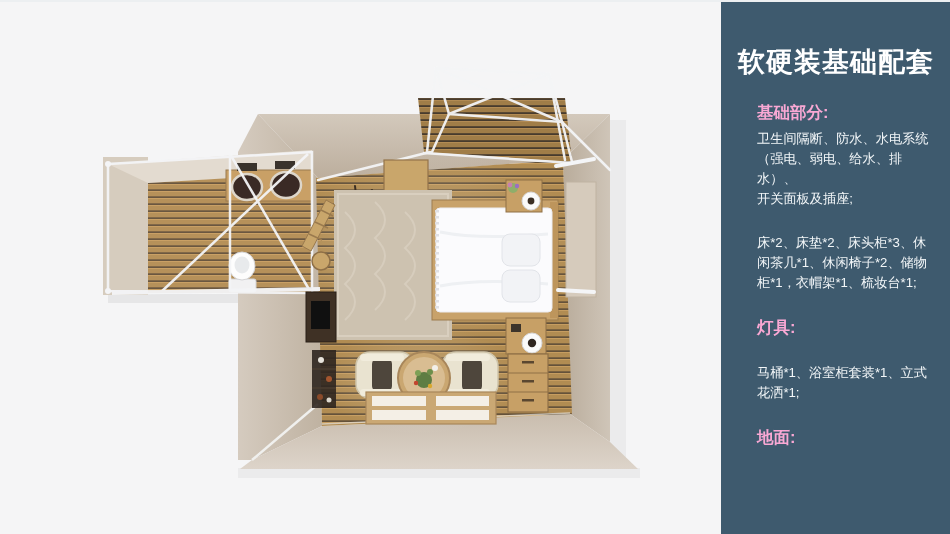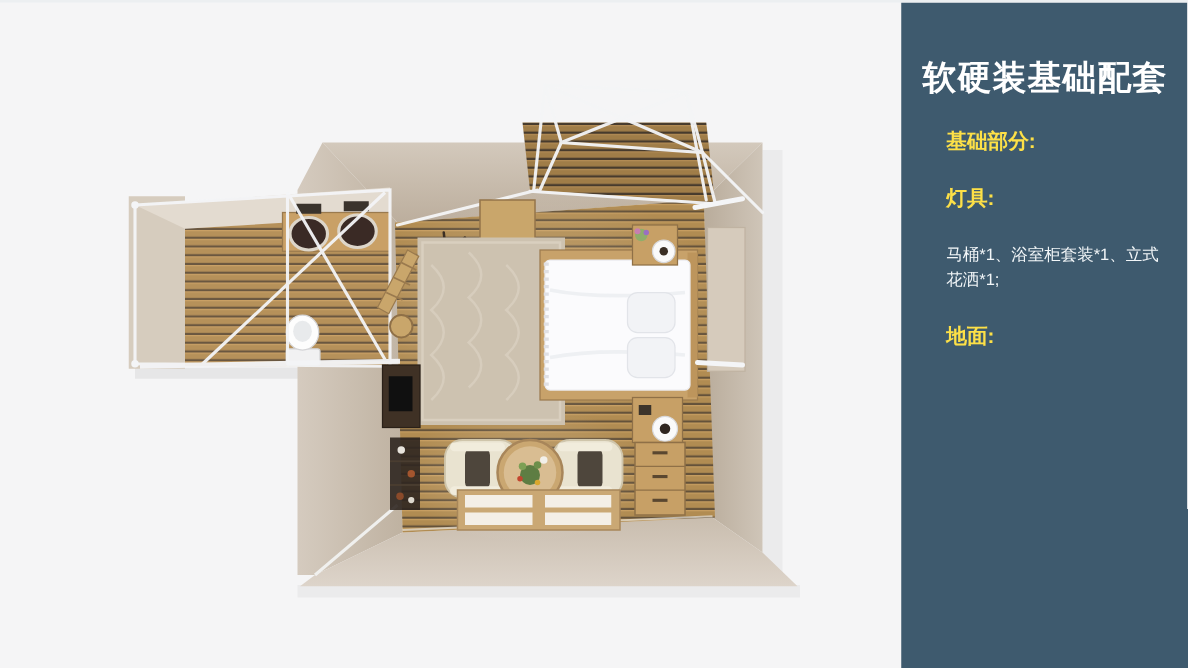--- a/index.html
+++ b/index.html
@@ -35,21 +35,21 @@
     white-space:nowrap;
   }
   .sidebar .section{
     margin-top:24px;
     padding-left:19px;
   }
   .sidebar .section h3{
     margin:0 0 5px 0;
     font-size:16.5px;
     font-weight:bold;
-    color:#fde047;
+    color:#f9a8d4;
   }
   .sidebar .section p{
     margin:0;
     font-size:13.2px;
     line-height:20px;
     color:#f2f6f8;
     white-space:pre-line;
   }
 </style>
 </head>
@@ -284,23 +284,29 @@
     <line x1="556" y1="164" x2="594" y2="157" stroke="#f4f5f7" stroke-width="4" stroke-linecap="round"></line>
     <line x1="558" y1="288" x2="594" y2="290" stroke="#f4f5f7" stroke-width="4" stroke-linecap="round"></line>
   </svg>
   </div>
 
   <div class="sidebar">
     <div class="title">软硬装基础配套</div>
 
     <div class="section">
       <h3>基础部分:</h3>
-    </div>
-
-    <div class="section">
+      <p>卫生间隔断、防水、水电系统
+（强电、弱电、给水、排水）、
+开关面板及插座;</p>
+    </div>
+
+    <div class="section">
+      <p>床*2、床垫*2、床头柜*3、休
+闲茶几*1、休闲椅子*2、储物
+柜*1，衣帽架*1、梳妆台*1;</p>
     </div>
 
     <div class="section">
       <h3>灯具:</h3>
     </div>
 
     <div class="section">
       <p>马桶*1、浴室柜套装*1、立式
 花洒*1;</p>
     </div>

